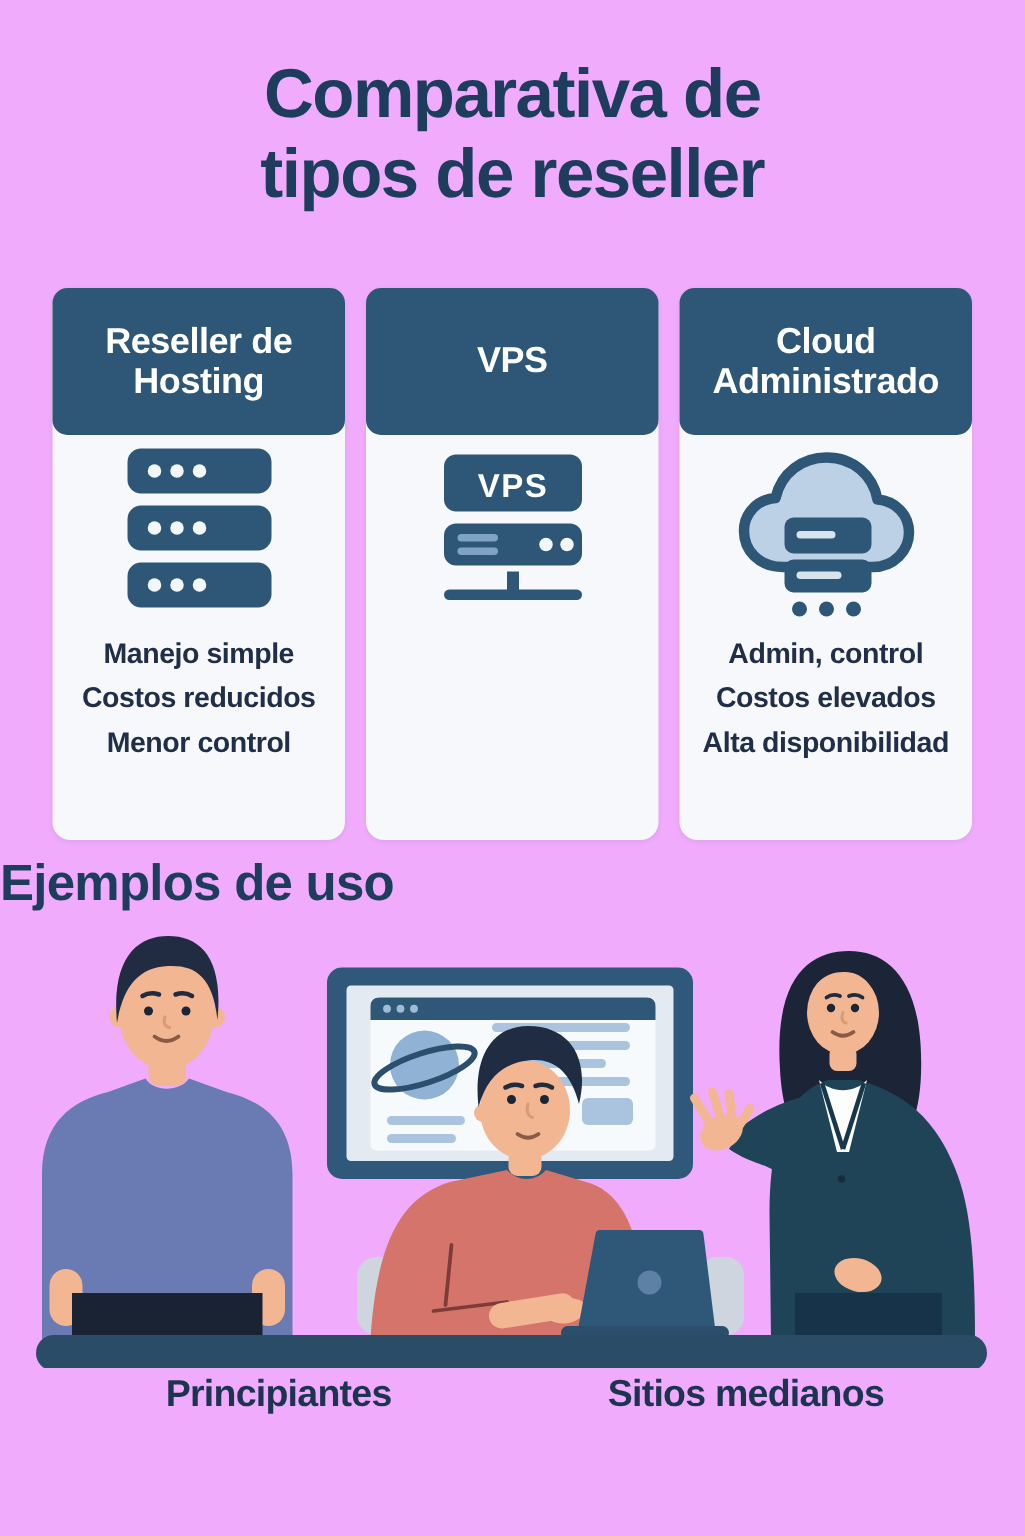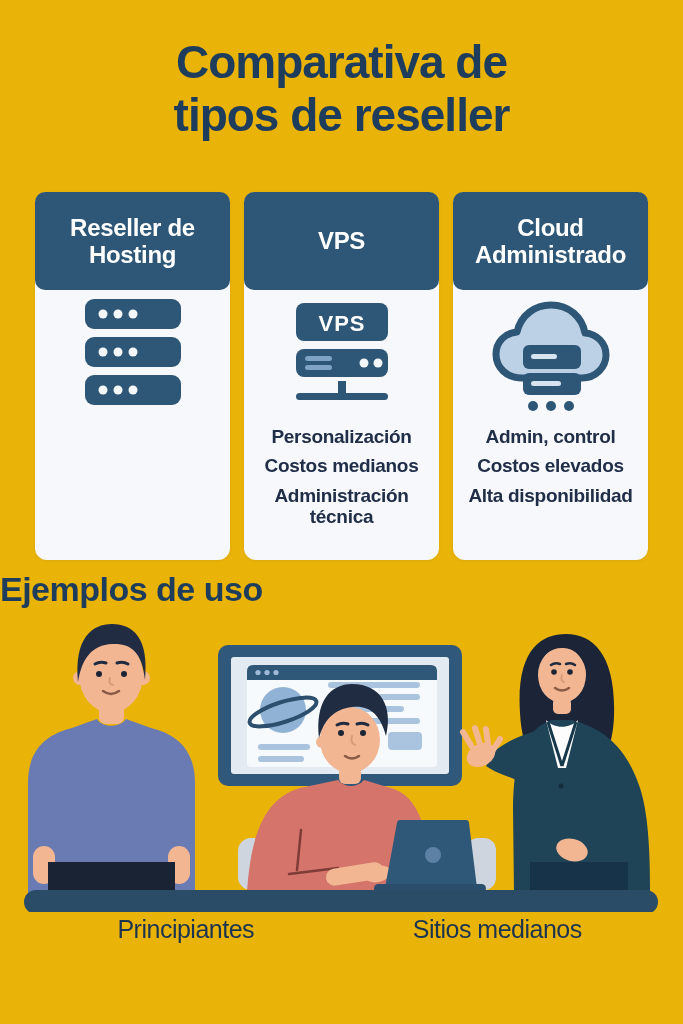--- a/index.html
+++ b/index.html
@@ -1,18 +1,18 @@
 <!DOCTYPE html>
 <html><head>
 <meta charset="utf-8">
 <style>
   html,body{margin:0;padding:0;}
   .canvas{
     position:relative;width:683px;height:1024px;overflow:hidden;
-    background:#eab308;
+    background:#f0abfc;
     font-family:"Liberation Sans",sans-serif;
     color:#1e3c5b;
   }
   .title{
     position:absolute;top:36px;left:0;width:100%;
     text-align:center;font-size:46px;font-weight:bold;line-height:1.16;
     color:#1e3c5b;letter-spacing:-1px;
   }
   .cards{
     position:absolute;top:192px;left:35px;width:613px;
@@ -44,21 +44,21 @@
   .examples-heading{
     position:absolute;top:570px;left:0;width:100%;
     font-size:34px;font-weight:bold;color:#1e3c5b;letter-spacing:-0.5px;
   }
   .illustration{position:absolute;top:618px;left:0;width:683px;height:294px;}
   .bottom-labels{
     position:absolute;top:916px;left:30px;width:623px;display:flex;
   }
   .bl{flex:1;display:flex;justify-content:center;}
   .bl span{
-    font-size:25px;font-weight:normal;color:#1d3450;text-align:left;
+    font-size:25px;font-weight:bold;color:#1d3450;text-align:left;
     line-height:1.1;letter-spacing:-0.5px;
   }
   .bl:nth-child(3) span{max-width:150px;}
 </style>
 </head>
 <body>
 
 <div class="canvas">
 
   <div class="title">
@@ -81,44 +81,44 @@
           <rect x="22" y="40" width="96" height="30" rx="9" fill="#2e5777"></rect>
           <circle cx="40" cy="55" r="4.5" fill="#f4f7fa"></circle>
             <circle cx="55" cy="55" r="4.5" fill="#f4f7fa"></circle>
             <circle cx="70" cy="55" r="4.5" fill="#f4f7fa"></circle>
           <rect x="22" y="78" width="96" height="30" rx="9" fill="#2e5777"></rect>
           <circle cx="40" cy="93" r="4.5" fill="#f4f7fa"></circle>
             <circle cx="55" cy="93" r="4.5" fill="#f4f7fa"></circle>
             <circle cx="70" cy="93" r="4.5" fill="#f4f7fa"></circle>
         </svg>
       </div>
+      <ul class="features">
+        <li class="feature">Manejo simple</li>
+        <li class="feature">Costos reducidos</li>
+        <li class="feature">Menor control</li>
+      </ul>
     </div>
 
     <div class="card">
       <div class="card-header">
         <span class="hdr">VPS</span>
       </div>
       <div class="card-icon">
         <svg width="140" height="110" viewBox="0 0 140 110">
           <rect x="24" y="4" width="92" height="38" rx="8" fill="#2e5777"></rect>
           <text x="70" y="32" text-anchor="middle" font-family="Liberation Sans, sans-serif" font-size="22" font-weight="bold" fill="#ffffff" letter-spacing="1">VPS</text>
           <rect x="24" y="50" width="92" height="28" rx="8" fill="#2e5777"></rect>
           <rect x="33" y="57" width="27" height="5" rx="2.5" fill="#7ea3c4"></rect>
           <rect x="33" y="66" width="27" height="5" rx="2.5" fill="#7ea3c4"></rect>
           <circle cx="92" cy="64" r="4.5" fill="#f4f7fa"></circle>
             <circle cx="106" cy="64" r="4.5" fill="#f4f7fa"></circle>
           <rect x="66" y="82" width="8" height="14" fill="#2e5777"></rect>
           <rect x="24" y="94" width="92" height="7" rx="3.5" fill="#2e5777"></rect>
         </svg>
       </div>
-      <ul class="features">
-        <li class="feature">Personalización</li>
-        <li class="feature">Costos medianos</li>
-        <li class="feature">Administración técnica</li>
-      </ul>
     </div>
 
     <div class="card">
       <div class="card-header">
         <span class="hdr">Cloud Administrado</span>
       </div>
       <div class="card-icon">
         <svg width="140" height="122" viewBox="0 0 140 122">
           <path d="M41,85 C25,85 15,74 15,61 C15,49 24,40 36,39 C40,22 54,12 70,12 C88,12 101,24 104,40 C116,41 125,50 125,62 C125,74 115,85 101,85 Z" fill="#bcd1e6" stroke="#2e5777" stroke-width="7" stroke-linejoin="round"></path>
           <rect x="42" y="52" width="58" height="24" rx="6" fill="#2e5777"></rect>

